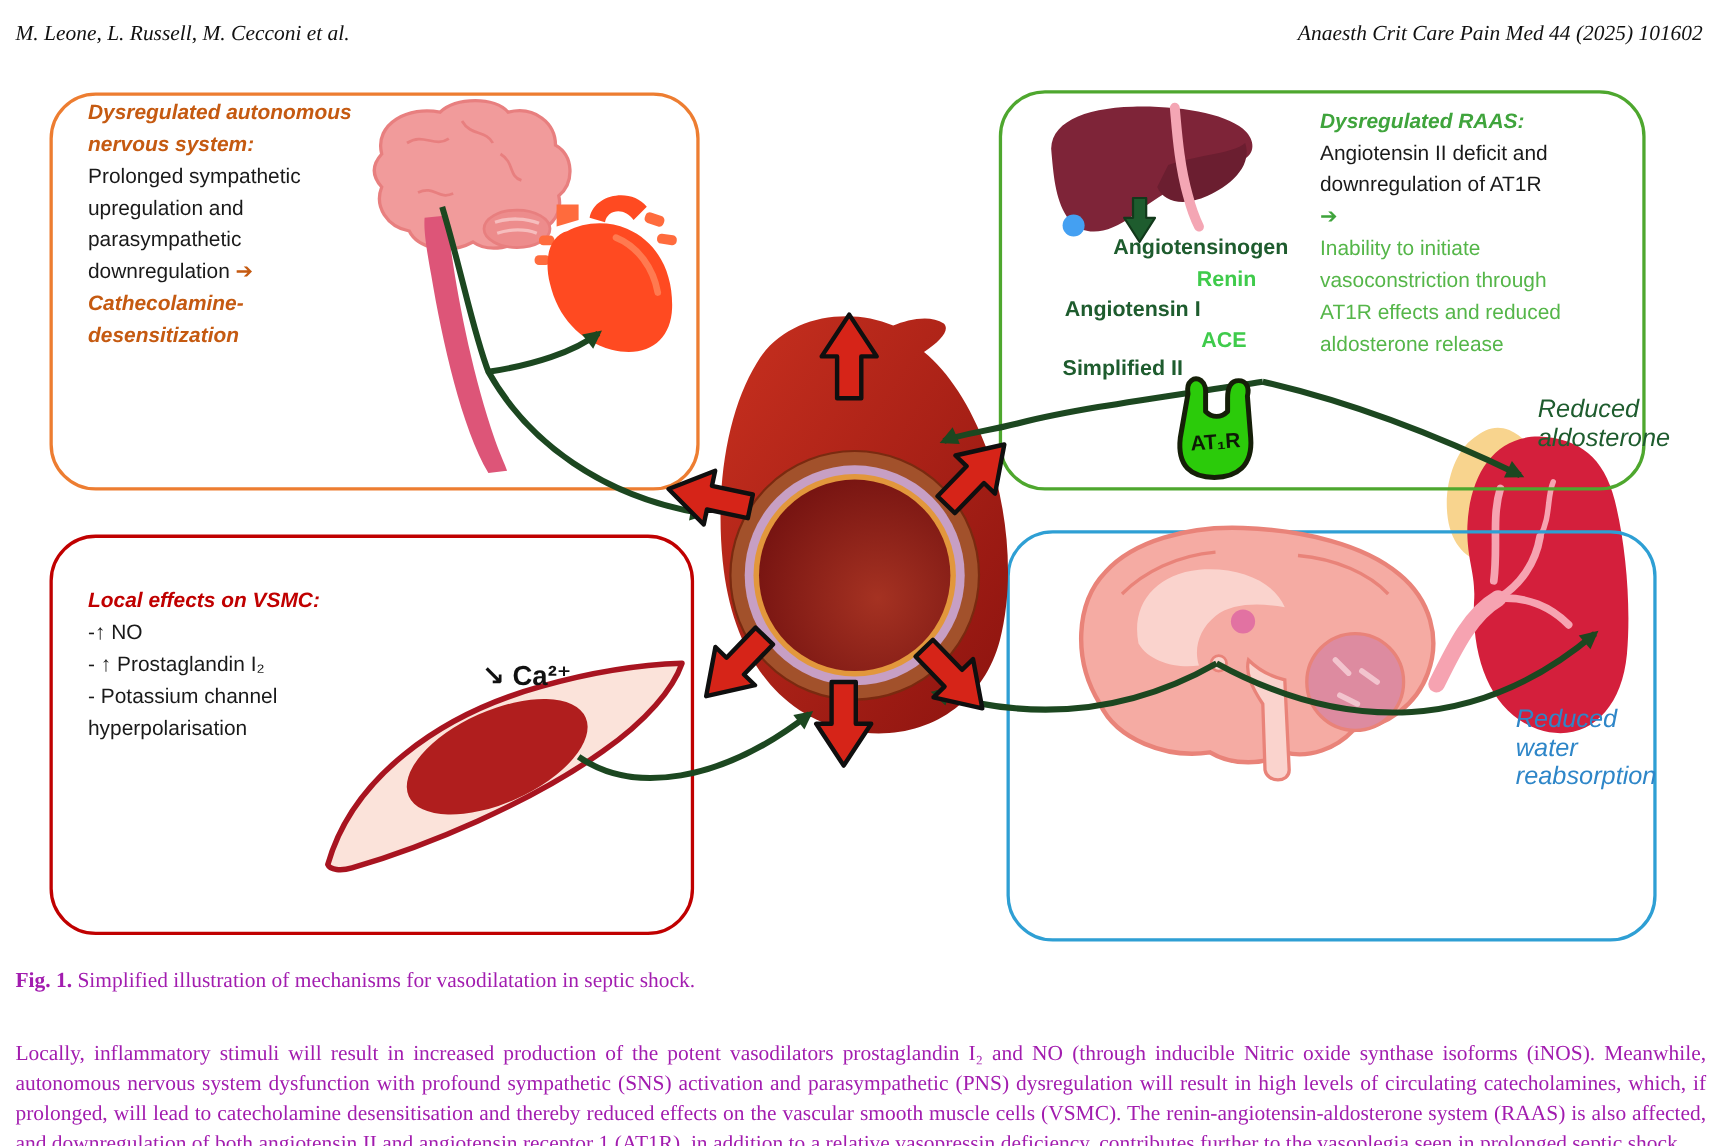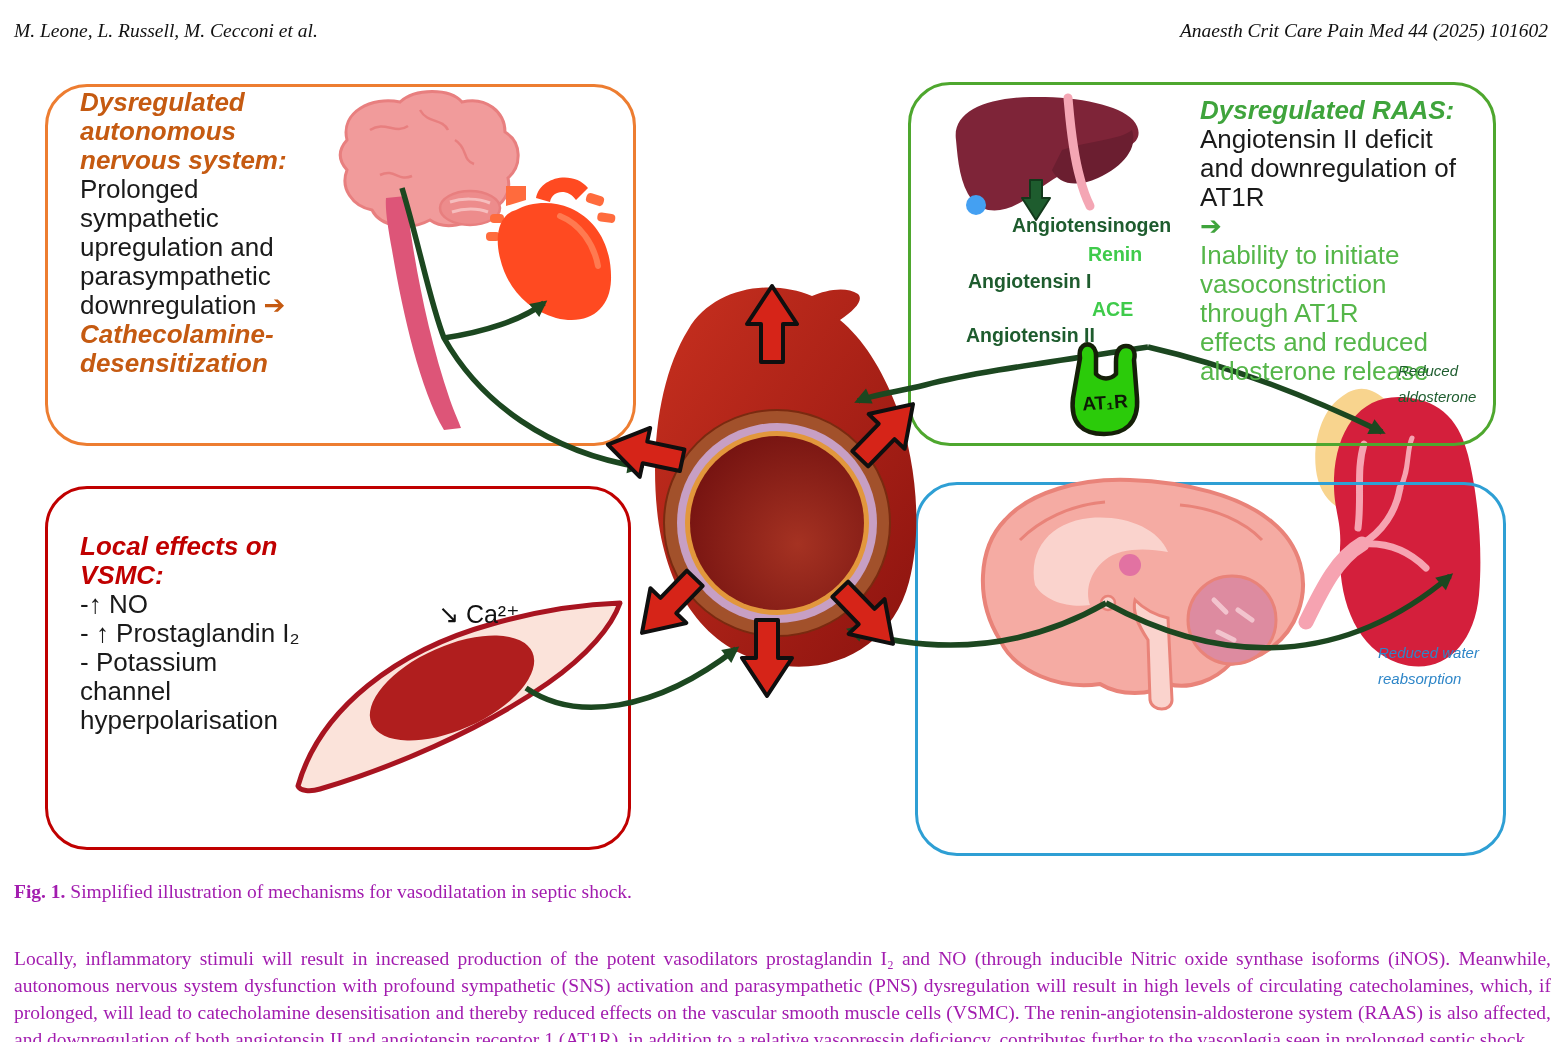--- a/index.html
+++ b/index.html
@@ -8,33 +8,33 @@
   .abs{position:absolute;}
   .serif{font-family:"Liberation Serif","DejaVu Serif",serif;}
   .hdr{font-style:italic;font-size:19.5px;color:#111;}
   
   .obox{position:absolute;background:transparent;border-radius:42px;z-index:2;}
   #box-ans {left:45px;  top:84px;  width:585px;height:356px;border:3px solid #ED7D31;}
   #box-raas{left:908px; top:82px;  width:582px;height:358px;border:3px solid #4EA72E;}
   #box-vsmc{left:45px;  top:486px; width:580px;height:358px;border:3px solid #C00000;}
   #box-vaso{left:915px; top:482px; width:585px;height:368px;border:3px solid #2E9FD4;}
   
-  .tblock{position:absolute;z-index:5;font-size:26px;line-height:29px;}
+  .tblock{position:absolute;z-index:5;font-size:19px;line-height:29px;}
   .h-orange{color:#C55A11;font-weight:bold;font-style:italic;}
   .h-red{color:#C00000;font-weight:bold;font-style:italic;}
   .h-green{color:#3FA43C;font-weight:bold;font-style:italic;}
   .h-blue{color:#1B7EC3;font-weight:bold;font-style:italic;}
   .g-em{color:#55B649;}
   .arrow-orange{color:#C55A11;font-weight:bold;font-style:normal;}
   .arrow-green{color:#3FA43C;font-weight:bold;}
   .arrow-blue{color:#1B7EC3;font-weight:bold;}
   .cascade{position:absolute;z-index:5;font-weight:bold;font-size:19.5px;}
   .dkgreen{color:#1E5C2E;}
   .brgreen{color:#3FCB4B;}
-  .note{position:absolute;z-index:5;font-style:italic;font-size:15px;line-height:26px;}
+  .note{position:absolute;z-index:5;font-style:italic;font-size:23px;line-height:26px;}
   #caption{position:absolute;left:14px;top:878px;width:1537px;z-index:5;
            font-family:"Liberation Serif","DejaVu Serif",serif;font-size:19.5px;line-height:27px;color:#a21caf;}
   #caption .cap-body{text-align:justify;margin-top:40px;}
   svg{display:block;}
   .svglayer{position:absolute;left:0;top:0;pointer-events:none;}
 </style>
 </head>
 <body>
 
 <div id="page">
@@ -170,34 +170,34 @@
     <div class="h-green">Dysregulated RAAS:</div>
     <div style="width:262px;">Angiotensin II deficit and downregulation of AT1R</div>
     <div class="arrow-green">➔</div>
     <div class="g-em" style="width:240px;">Inability to initiate vasoconstriction through AT1R effects and reduced aldosterone release</div>
   </div>
 
   <div class="cascade dkgreen" style="left:964px;top:214px;margin-left:48px;">Angiotensinogen</div>
   <div class="cascade brgreen" style="left:1088px;top:243px;">Renin</div>
   <div class="cascade dkgreen" style="left:968px;top:270px;">Angiotensin I</div>
   <div class="cascade brgreen" style="left:1092px;top:298px;">ACE</div>
-  <div class="cascade dkgreen" style="left:966px;top:324px;">Angiotensin II</div>
+  <div class="cascade dkgreen" style="left:966px;top:324px;">Simplified II</div>
   <div class="abs" style="left:1074px;top:392px;width:62px;text-align:center;z-index:5;font-weight:bold;font-size:19px;color:#0d1a06;transform:rotate(-4deg);">AT₁R</div>
 
   <div class="note dkgreen" style="left:1398px;top:358px;width:130px;">Reduced aldosterone</div>
   <div class="note" style="left:1378px;top:640px;width:132px;color:#2E86C8;">Reduced water reabsorption</div>
 
   <div class="tblock" style="left:80px;top:532px;width:232px;">
     <span class="h-red">Local effects on VSMC:</span>
     <div>-↑ NO</div>
     <div>- ↑ Prostaglandin I₂</div>
     <div>- Potassium channel hyperpolarisation</div>
   </div>
 
-  <div class="abs" style="left:438px;top:600px;z-index:5;font-weight:normal;font-size:25px;color:#111;">↘ Ca²⁺</div>
+  <div class="abs" style="left:438px;top:600px;z-index:5;font-weight:bold;font-size:25px;color:#111;">↘ Ca²⁺</div>
 
 
   <div id="caption">
     <div><span style="font-weight:bold;">Fig. 1.</span><span> Simplified illustration of mechanisms for vasodilatation in septic shock.</span></div>
     <div class="cap-body">Locally, inflammatory stimuli will result in increased production of the potent vasodilators prostaglandin I₂ and NO (through inducible Nitric oxide synthase isoforms (iNOS). Meanwhile, autonomous nervous system dysfunction with profound sympathetic (SNS) activation and parasympathetic (PNS) dysregulation will result in high levels of circulating catecholamines, which, if prolonged, will lead to catecholamine desensitisation and thereby reduced effects on the vascular smooth muscle cells (VSMC). The renin-angiotensin-aldosterone system (RAAS) is also affected, and downregulation of both angiotensin II and angiotensin receptor 1 (AT1R), in addition to a relative vasopressin deficiency, contributes further to the vasoplegia seen in prolonged septic shock.</div>
   </div>
 
 </div>
 
 </body></html>

